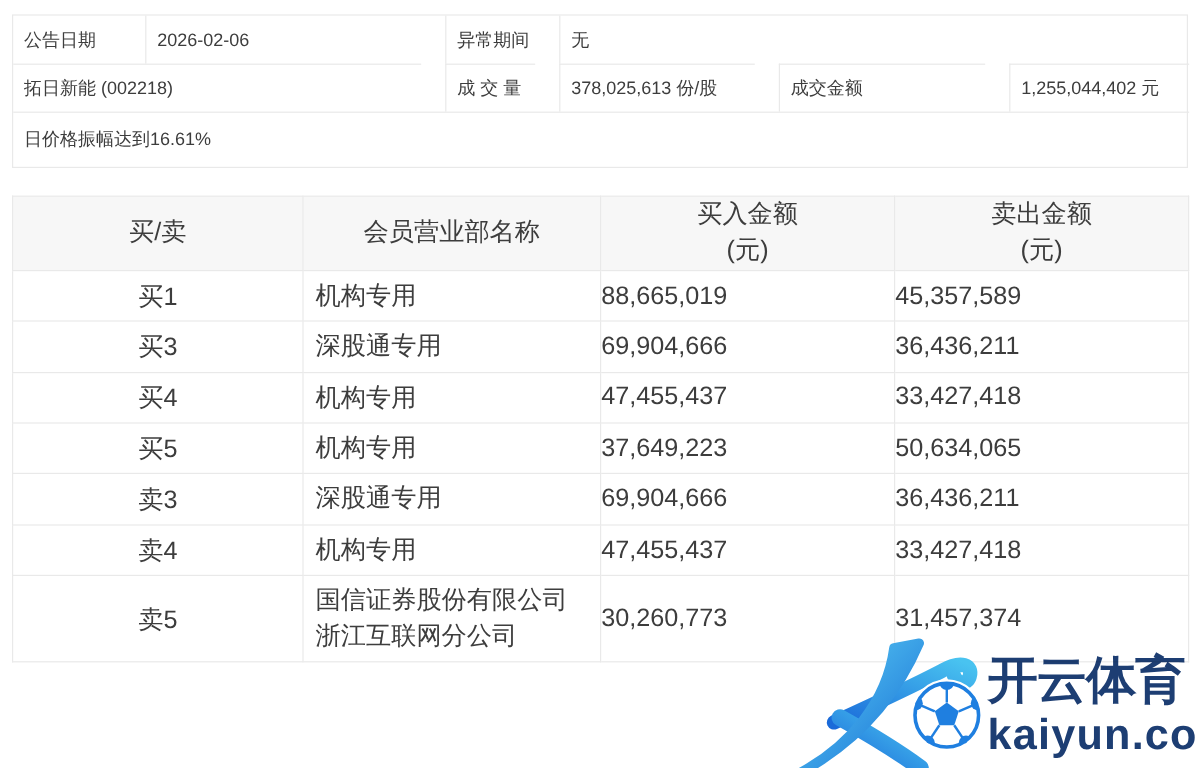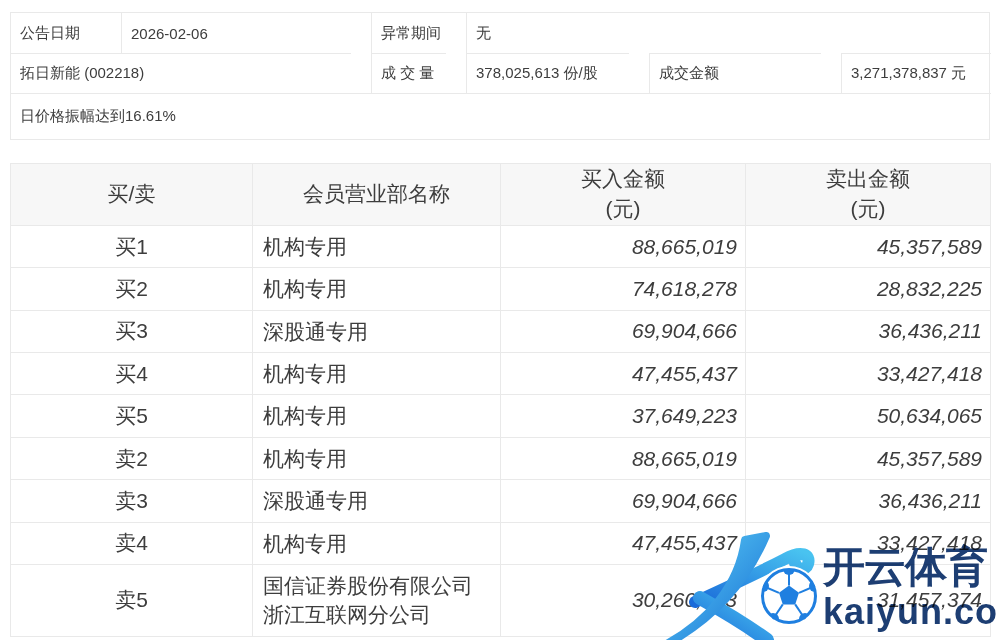--- a/index.html
+++ b/index.html
@@ -38,21 +38,21 @@
     font-size: 21px; color: #3d3d3d;
   }
   table.seats th, table.seats td { border: 1px solid #e9e9e9; }
   table.seats thead th {
     background: #f7f7f7; font-weight: normal;
     height: 58px; text-align: center; vertical-align: middle; line-height: 1.45;
   }
   table.seats td { height: 38px; vertical-align: middle; }
   td.c-side { text-align: center; }
   td.c-branch { text-align: left; padding: 6px 10px; line-height: 1.4; }
-  td.c-amt { text-align: right; padding-right: 8px; font-style: italic; }
+  td.c-amt { padding-right: 8px; }
   tr.tall td { height: 60px; }
 
   
   .watermark {
     position: absolute; left: 645px; top: 524px; width: 350px; height: 116px;
     pointer-events: auto;
   }
   .wm-logo { position: absolute; left: 0; top: 0; }
   .wm-text { position: absolute; left: 178px; top: 22px; color: #1d3e73; }
   .wm-cn {
@@ -74,21 +74,21 @@
   <div class="info-box">
     <div>公告日期</div>
     <div class="bl">2026-02-06</div>
     <div class="bl">异常期间</div>
     <div class="bl sp3">无</div>
 
     <div class="bt sp2">拓日新能 (002218)</div>
     <div class="bl bt">成 交 量</div>
     <div class="bl bt">378,025,613 份/股</div>
     <div class="bl bt">成交金额</div>
-    <div class="bl bt">3,271,378,837 元</div>
+    <div class="bl bt">1,255,044,402 元</div>
 
     <div class="bt sp6">日价格振幅达到16.61%</div>
   </div>
 
   <table class="seats">
     <colgroup>
       <col style="width:242px">
         <col style="width:248px">
         <col style="width:245px">
         <col style="width:245px">
@@ -108,48 +108,36 @@
       </tr>
     </thead>
     <tbody>
         <tr>
           <td class="c-side">买1</td>
           <td class="c-branch">机构专用</td>
           <td class="c-amt">88,665,019</td>
           <td class="c-amt">45,357,589</td>
         </tr>
         <tr>
-          <td class="c-side">买2</td>
-          <td class="c-branch">机构专用</td>
-          <td class="c-amt">74,618,278</td>
-          <td class="c-amt">28,832,225</td>
-        </tr>
-        <tr>
           <td class="c-side">买3</td>
           <td class="c-branch">深股通专用</td>
           <td class="c-amt">69,904,666</td>
           <td class="c-amt">36,436,211</td>
         </tr>
         <tr>
           <td class="c-side">买4</td>
           <td class="c-branch">机构专用</td>
           <td class="c-amt">47,455,437</td>
           <td class="c-amt">33,427,418</td>
         </tr>
         <tr>
           <td class="c-side">买5</td>
           <td class="c-branch">机构专用</td>
           <td class="c-amt">37,649,223</td>
           <td class="c-amt">50,634,065</td>
-        </tr>
-        <tr>
-          <td class="c-side">卖2</td>
-          <td class="c-branch">机构专用</td>
-          <td class="c-amt">88,665,019</td>
-          <td class="c-amt">45,357,589</td>
         </tr>
         <tr>
           <td class="c-side">卖3</td>
           <td class="c-branch">深股通专用</td>
           <td class="c-amt">69,904,666</td>
           <td class="c-amt">36,436,211</td>
         </tr>
         <tr>
           <td class="c-side">卖4</td>
           <td class="c-branch">机构专用</td>

